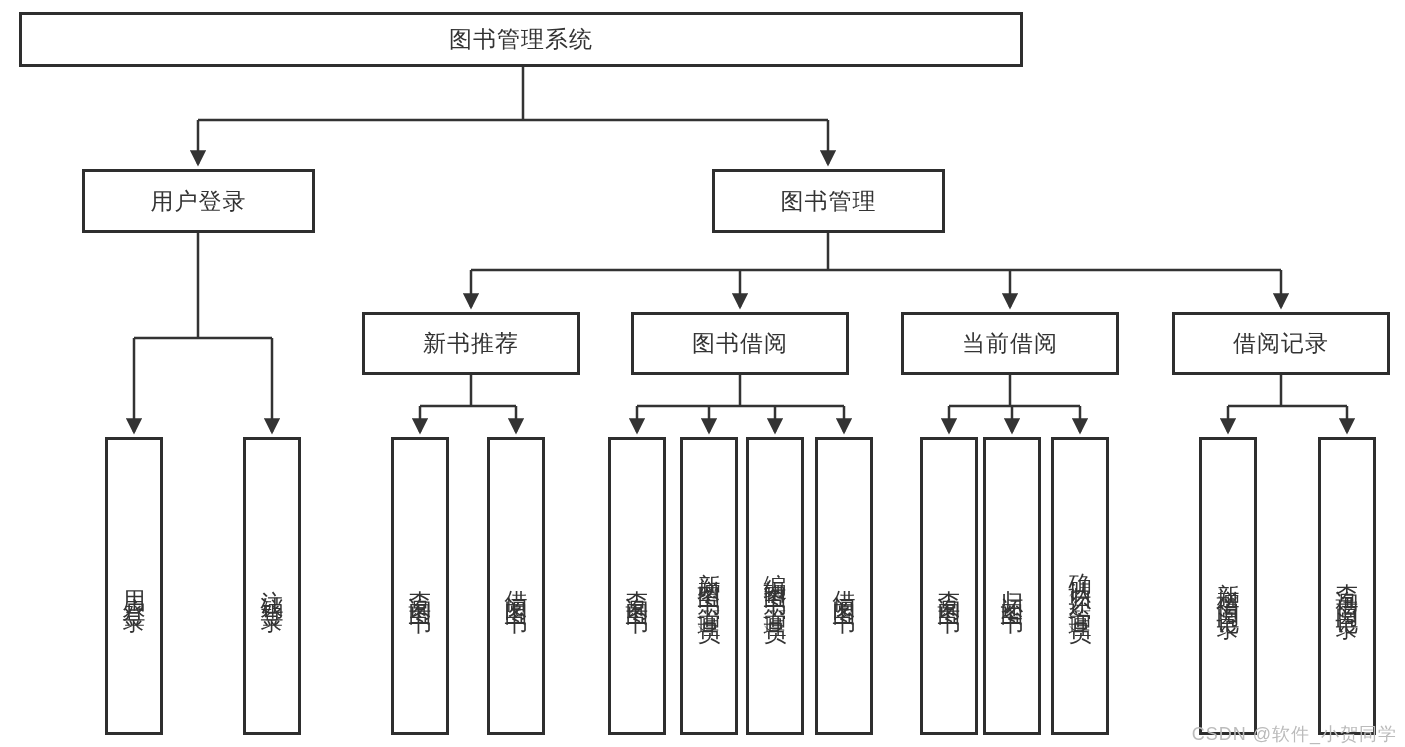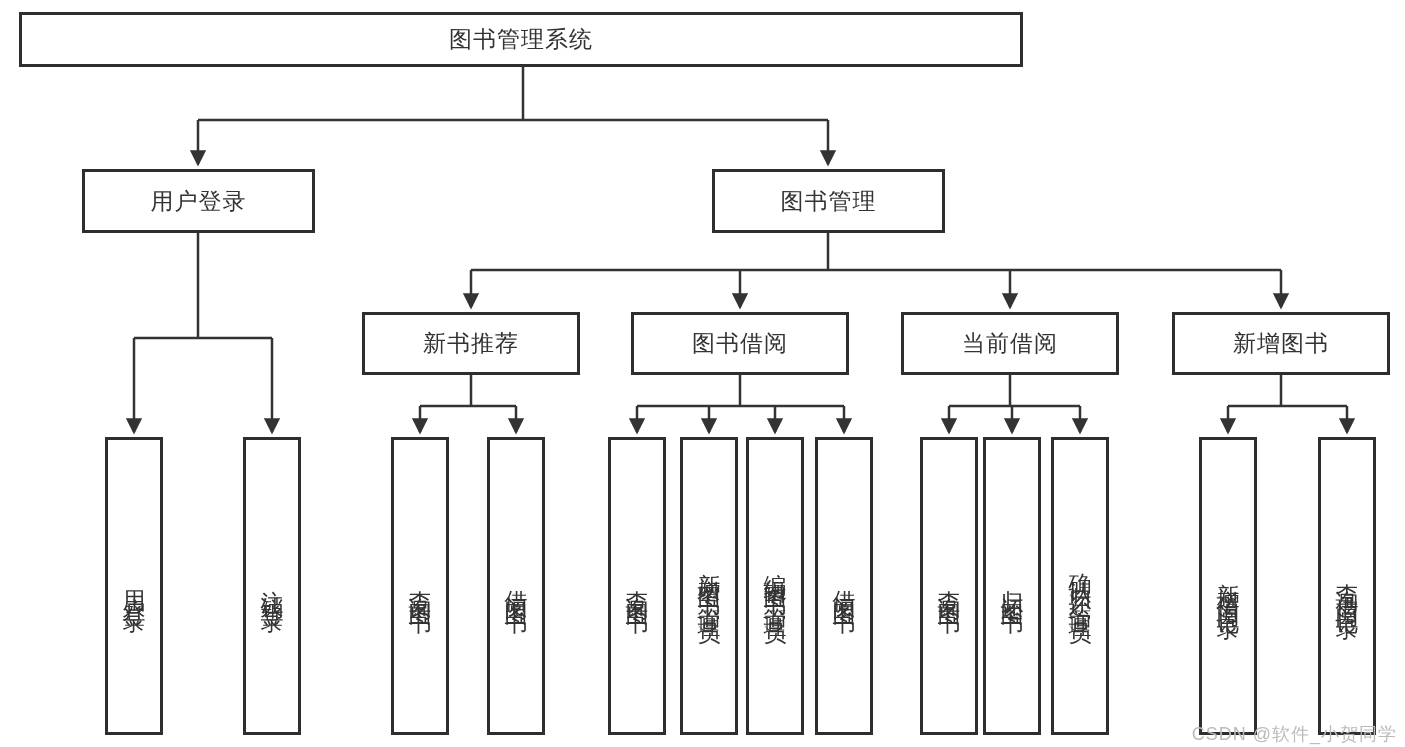--- a/index.html
+++ b/index.html
@@ -126,21 +126,21 @@
   <div class="box" style="left:712px;top:169px;width:233px;height:64px">
     <span class="lbl">图书管理</span>
   </div>
   <div class="box" style="left:631px;top:312px;width:218px;height:63px">
     <span class="lbl">图书借阅</span>
   </div>
   <div class="box" style="left:901px;top:312px;width:218px;height:63px">
     <span class="lbl">当前借阅</span>
   </div>
   <div class="box" style="left:1172px;top:312px;width:218px;height:63px">
-    <span class="lbl">新增图书</span>
+    <span class="lbl">借阅记录</span>
   </div>
 
   <div class="box leaf" style="left:105px">
     <span class="vlbl">用户登录</span>
   </div>
   <div class="box leaf" style="left:243px">
     <span class="vlbl">注销登录</span>
   </div>
 
   <div class="box leaf" style="left:391px">

